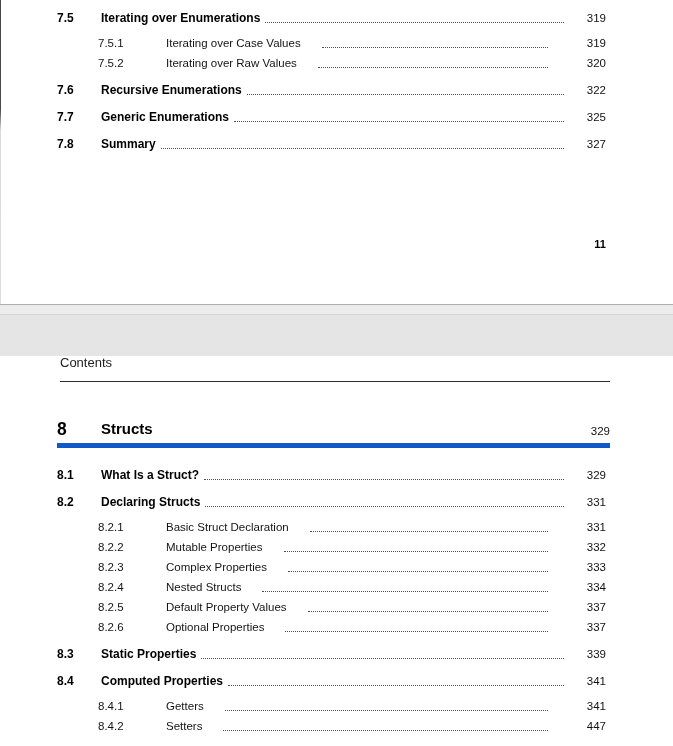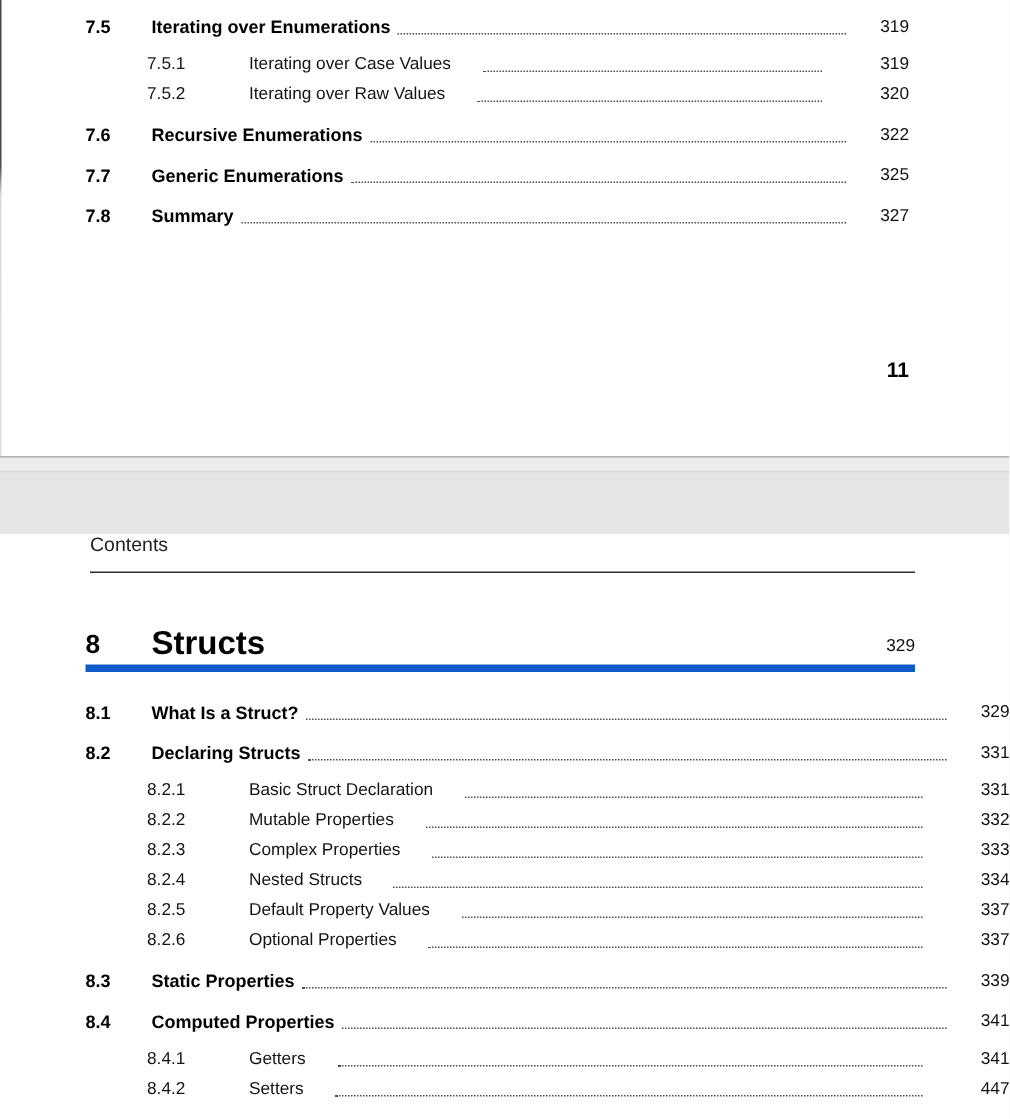--- a/index.html
+++ b/index.html
@@ -70,21 +70,21 @@
     text-align: right;
     font-weight: normal;
     font-size: 11.5px;
     color: #111;
   }
 
   .prev-page-number {
     position: absolute;
     right: 67px;
     top: 238px;
-    font-size: 14px;
+    font-size: 11px;
     font-weight: bold;
     color: #000;
   }
 
   
   .page-separator {
     height: 9px;
     background: #ececec;
     border-top: 1px solid #aeaeae;
     border-bottom: 1px solid #d6d6d6;
@@ -120,40 +120,41 @@
   .chapter-num {
     flex: 0 0 auto;
     width: 44px;
     font-size: 17.5px;
     font-weight: bold;
     line-height: 20px;
     color: #000;
   }
   .chapter-title {
     flex: 1 1 auto;
-    font-size: 22px;
+    font-size: 15px;
     font-weight: bold;
     line-height: 20px;
     color: #000;
   }
   .chapter-page {
     flex: 0 0 auto;
     font-size: 11.5px;
     color: #111;
     line-height: 13px;
     margin-bottom: 1px;
   }
   .chapter-rule {
     margin: 4px 63px 0 57px;
     height: 5px;
     background: #0f5ac8;
   }
   .page-cur .toc-list {
     padding-top: 21px;
     padding-left: 57px;
+    padding-right: 67px;
   }
 </style>
 </head>
 <body>
 
 <div id="viewport">
 
   <div class="page-prev">
     <div class="page-left-edge"></div>
     <div class="toc-list" id="prev-toc">

